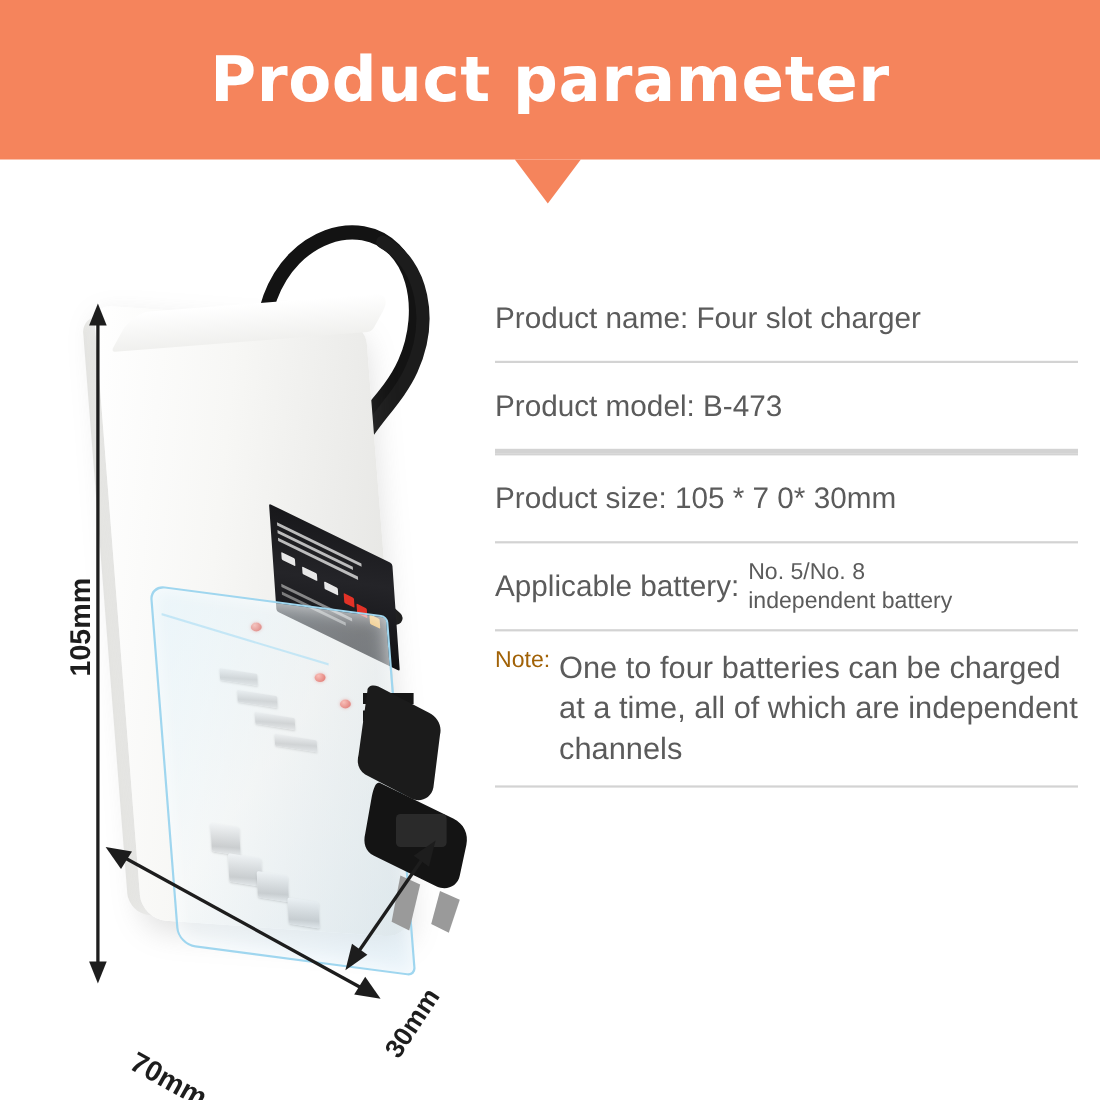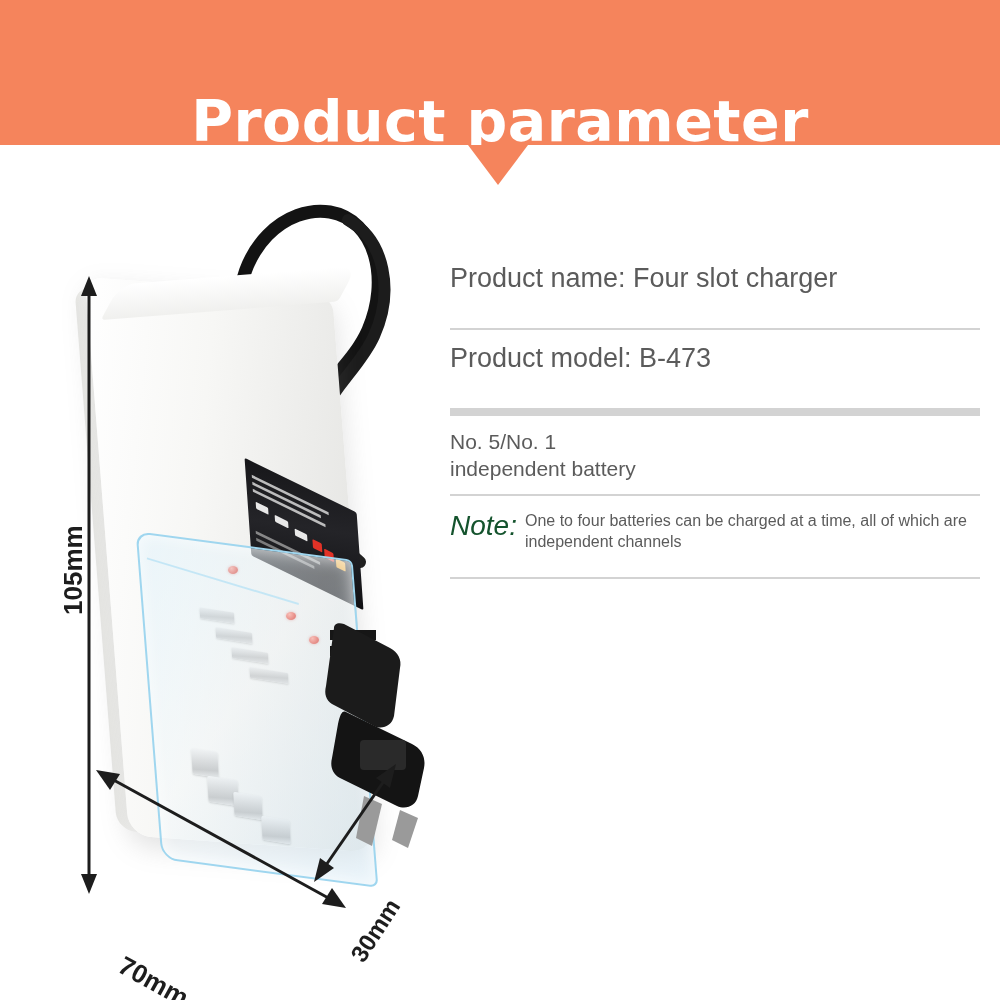--- a/index.html
+++ b/index.html
@@ -18,21 +18,20 @@
     background:#f5845c;
   }
   .banner-title{
     position:absolute;left:0;top:0;width:1000px;height:145px;
     display:flex;align-items:center;justify-content:center;
     color:#ffffff;
     font-size:57px;
     font-weight:bold;
     letter-spacing:0.5px;
     font-family:"DejaVu Sans", sans-serif;
-    margin-top:48px;
   }
   .banner-arrow{
     position:absolute;left:468px;top:145px;
     width:0;height:0;
     border-left:30px solid transparent;
     border-right:30px solid transparent;
     border-top:40px solid #f5845c;
   }
 
   
@@ -125,36 +124,36 @@
   .lbl-105{font-size:26px;left:58px;top:455px;transform:rotate(-90deg);transform-origin:left top;}
   .lbl-70{font-size:26px;left:128px;top:790px;transform:rotate(29deg);transform-origin:left top;}
   .lbl-30{font-size:24px;left:345px;top:792px;transform:rotate(-57deg);transform-origin:left top;}
 
   
   .spec{
     position:absolute;left:450px;top:250px;width:532px;
   }
   .spec-row{
     position:relative;
-    display:flex;
+    display:flex;align-items:center;
     color:#5b5b5b;
     font-size:27px;
     min-height:53px;
     padding:13px 0 12px 0;
   }
   .spec-row .rowtext{line-height:1.12;}
   .spec-sep{height:2px;background:#d3d3d3;width:530px;}
 
   .row-battery{align-items:center;}
   .row-battery .blabel{font-size:27px;color:#5b5b5b;flex:0 0 auto;padding-right:8px;}
   .row-battery .bvalue{font-size:21px;color:#5b5b5b;line-height:1.26;}
 
   .row-note{align-items:flex-start;padding-top:14px;padding-bottom:14px;}
-  .row-note .nlabel{font-size:28px;color:#14532d;flex:0 0 auto;padding-right:8px;font-style:italic;}
-  .row-note .nvalue{font-size:16px;color:#5b5b5b;line-height:1.33;}
+  .row-note .nlabel{font-size:21px;color:#a16207;flex:0 0 auto;padding-right:8px;}
+  .row-note .nvalue{font-size:28px;color:#5b5b5b;line-height:1.33;}
 </style>
 </head>
 <body>
 
 <div id="page">
 
   <div class="banner">
     <div class="banner-title">Product parameter</div>
   </div>
   <div class="banner-arrow"></div>
@@ -251,25 +250,29 @@
 
     <div class="spec-row">
       <span class="rowtext">Product model: B-473</span>
     </div>
     <div class="spec-sep"></div>
 
     <div class="spec-sep"></div>
 
     <div class="spec-sep"></div>
 
+    <div class="spec-row">
+      <span class="rowtext">Product size: 105 * 7 0* 30mm</span>
+    </div>
     <div class="spec-sep"></div>
 
     <div class="spec-row row-battery">
+      <span class="blabel">Applicable battery:</span>
       <span class="bvalue">
-        <span>No. 5/No. 1</span><br>
+        <span>No. 5/No. 8</span><br>
         <span>independent battery</span>
       </span>
     </div>
     <div class="spec-sep"></div>
 
     <div class="spec-row row-note">
       <span class="nlabel">Note:</span>
       <span class="nvalue">One to four batteries can be charged at a time, all of which are independent channels</span>
     </div>
     <div class="spec-sep"></div>

